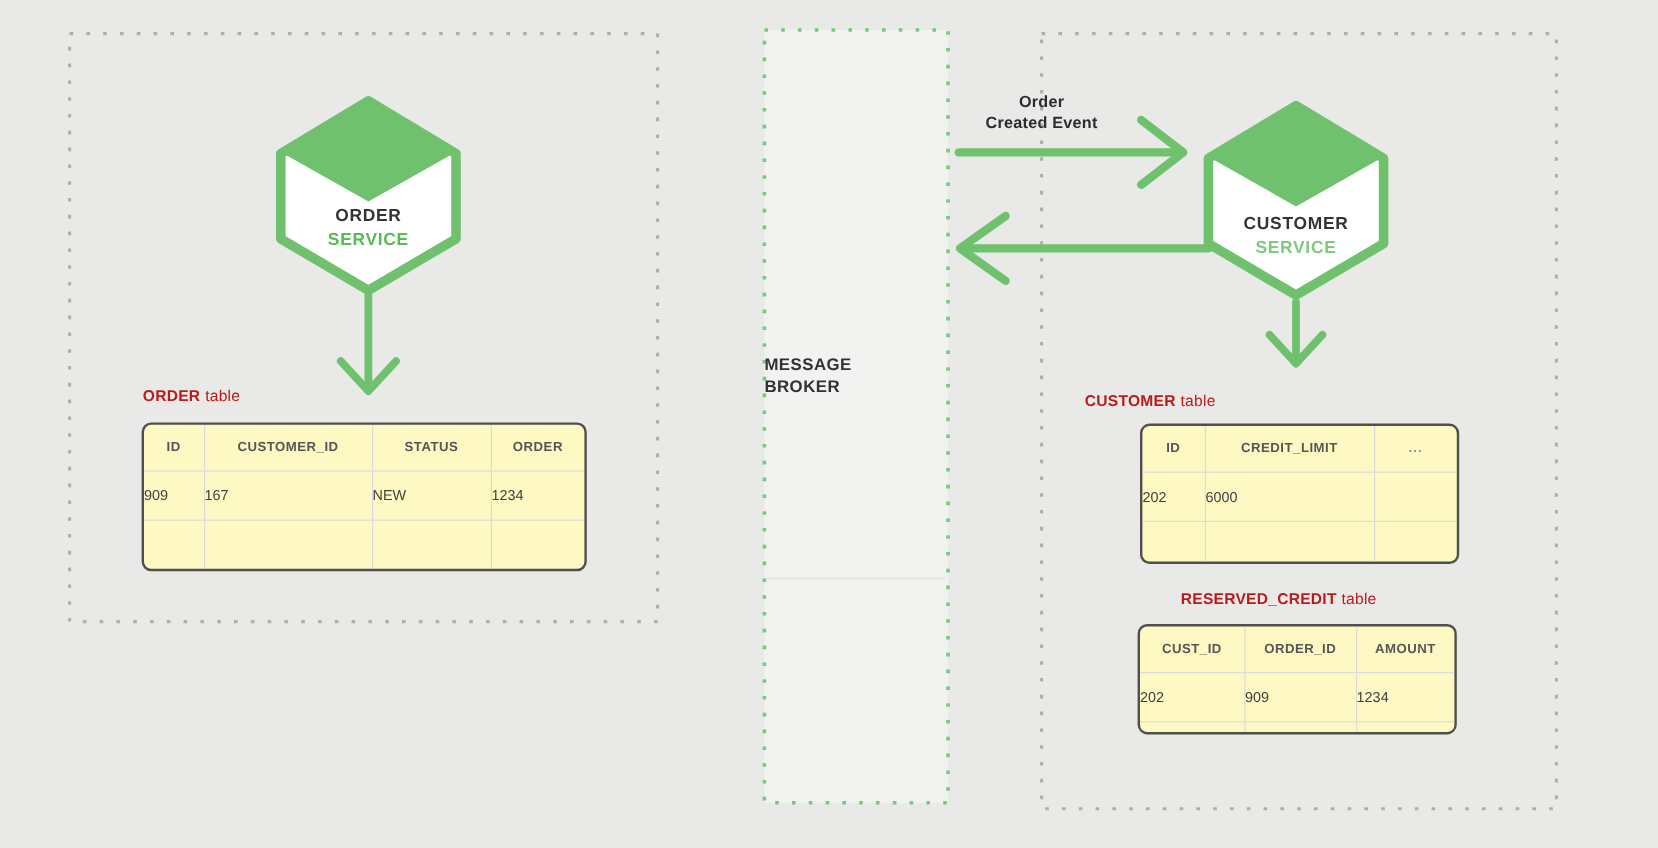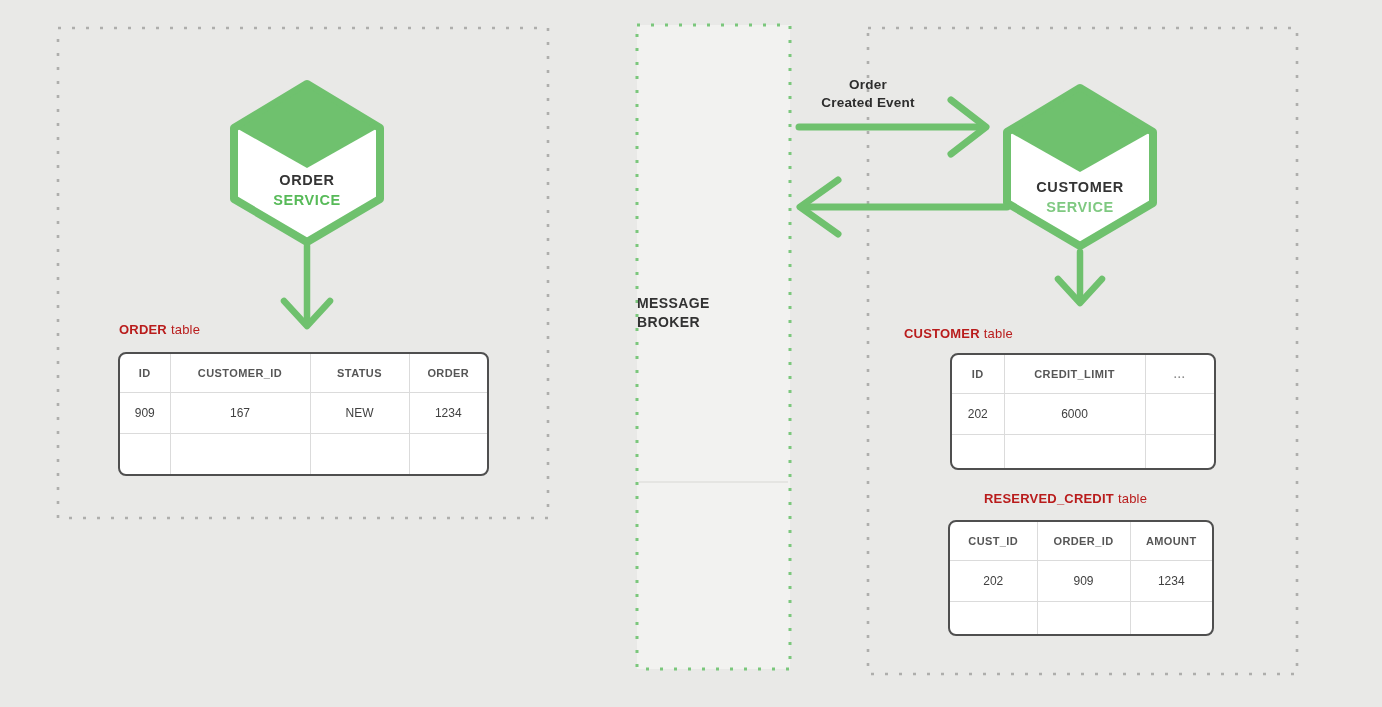--- a/index.html
+++ b/index.html
@@ -24,27 +24,27 @@
   
   .broker-label{width:153px;font-weight:bold;font-size:14px;
                 color:#323232;line-height:19px;letter-spacing:.4px;}
 
   
   .tbl-label{font-size:13px;color:#b91c1c;letter-spacing:.2px;}
   .tbl-label .t-bold{font-weight:bold;}
   .tbl-label .t-reg{font-weight:normal;margin-left:4px;}
 
   
-  .tablebox{position:absolute;z-index:2;background:#ffffff;border:2px solid #4f4f4f;
+  .tablebox{position:absolute;z-index:2;background:#fef9c3;border:2px solid #4f4f4f;
             border-radius:8px;overflow:hidden;box-sizing:border-box;}
   .tablebox table{width:100%;height:100%;border-collapse:collapse;table-layout:fixed;}
   .tablebox th{font-size:11px;font-weight:bold;letter-spacing:.4px;color:#565656;
                height:38px;border-bottom:1px solid #dbdbdb;border-right:1px solid #dbdbdb;
                text-align:center;padding:0;}
-  .tablebox td{font-size:12px;color:#414141;text-align:center;height:40px;padding:0;
+  .tablebox td{font-size:12px;color:#414141;text-align:left;height:40px;padding:0;
                border-bottom:1px solid #dbdbdb;border-right:1px solid #dbdbdb;}
   .tablebox th:last-child,.tablebox td:last-child{border-right:none;}
   .tablebox tr:last-child td{border-bottom:none;}
   .tablebox th.dots{color:#8f8f8f;letter-spacing:1px;}
 </style>
 </head>
 <body>
 
 <div class="stage">
 
@@ -176,21 +176,21 @@
           <td></td>
         </tr>
       </tbody>
     </table>
   </div>
 
   <div class="abs tbl-label" style="left:984px;top:491px">
     <span class="t-bold">RESERVED_CREDIT</span><span class="t-reg">table</span>
   </div>
 
-  <div class="tablebox" style="left:948px;top:520px;width:266px;height:116px">
+  <div class="tablebox" style="left:948px;top:520px;width:266px;height:92px">
     <table>
       <colgroup>
           <col style="width:87px">
           <col style="width:93px">
           <col>
         </colgroup>
       <thead>
         <tr>
           <th>CUST_ID</th>
           <th>ORDER_ID</th>

